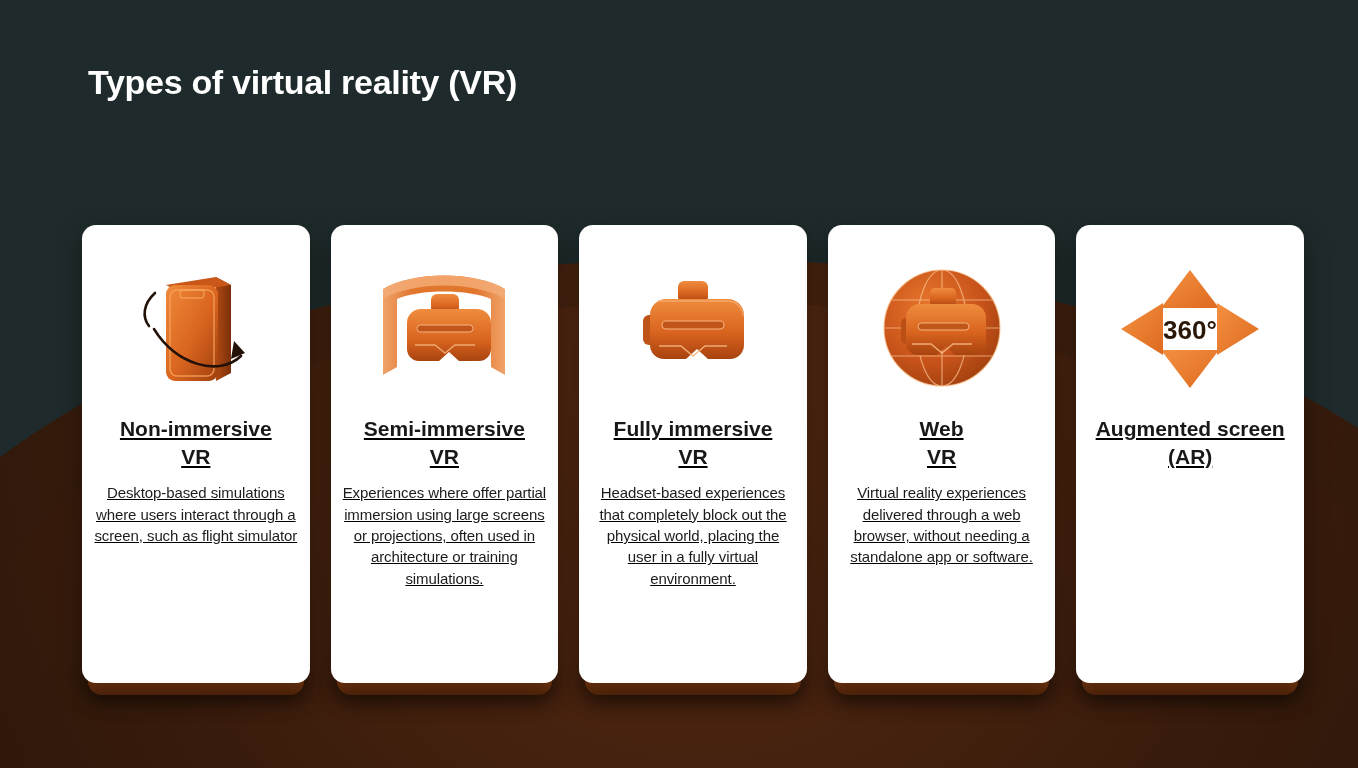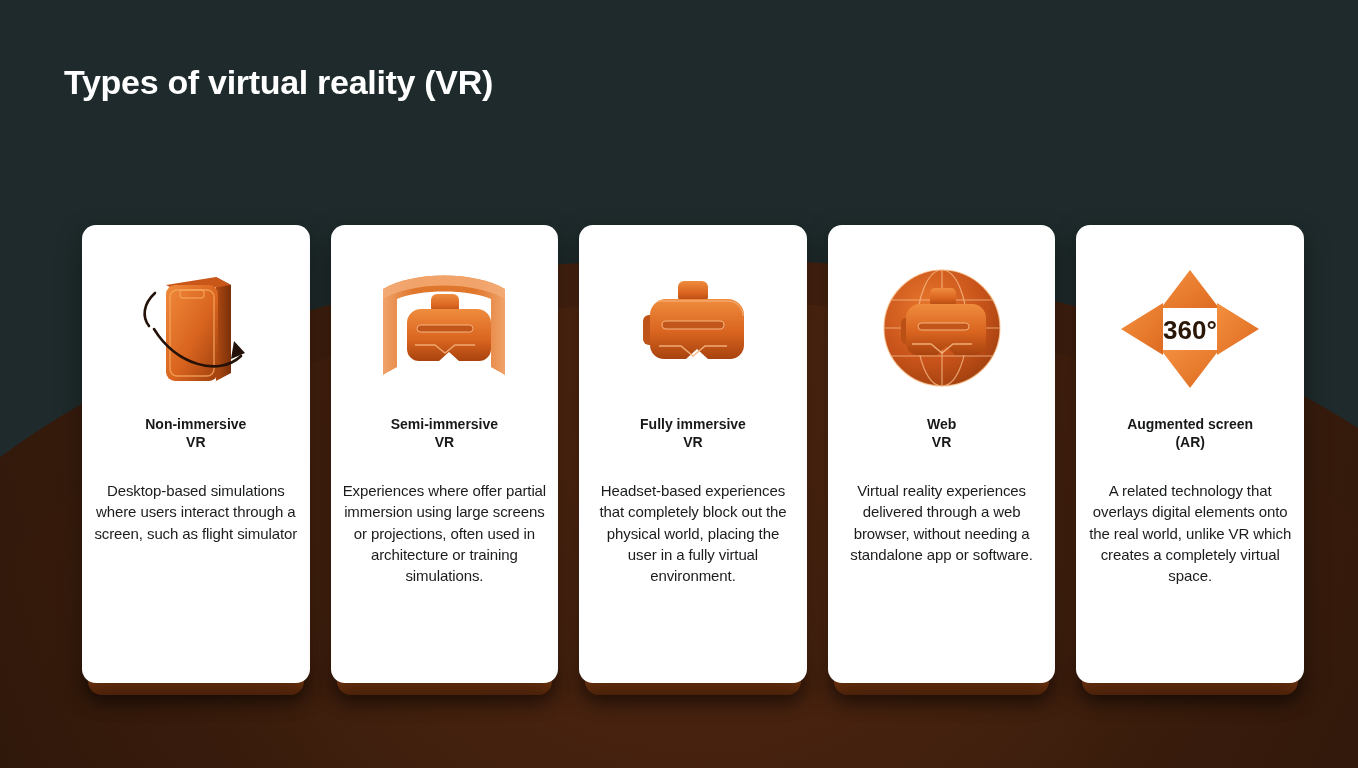--- a/index.html
+++ b/index.html
@@ -27,21 +27,21 @@
     top:300px;
     width:1520px;
     height:900px;
     background:radial-gradient(ellipse at 50% 10%, rgba(94,44,18,0.55) 0%, rgba(60,28,12,0.25) 55%, rgba(40,20,10,0) 80%);
     border-radius:50% 50% 0 0 / 50% 50% 0 0;
   }
 
   
   #page-title {
     position:absolute;
-    left:64px;
+    left:88px;
     top:62px;
     z-index:5;
     color:#ffffff;
     font-size:34px;
     font-weight:bold;
     letter-spacing:-0.3px;
     line-height:1.2;
   }
 
   
@@ -73,37 +73,38 @@
   .card {
     position:absolute;
     inset:0;
     background:#ffffff;
     border-radius:14px;
     display:flex;
     flex-direction:column;
     align-items:center;
     padding:18px 12px 14px;
     box-shadow:0 10px 26px rgba(0,0,0,0.35);
+    text-decoration:underline;
   }
   .icon-box {
     height:172px;
     width:100%;
     display:flex;
     align-items:center;
     justify-content:center;
   }
   .icon-box svg { display:block; }
   .card-title {
     color:#17181a;
-    font-size:14px;
+    font-size:21px;
     font-weight:bold;
     text-align:center;
     line-height:1.32;
     white-space:pre-line;
-    margin-bottom:28px;
+    margin-bottom:12px;
   }
   .card-desc {
     color:#1b1c1e;
     font-size:15px;
     text-align:center;
     line-height:1.42;
     letter-spacing:-0.1px;
   }
 </style>
 </head>
@@ -264,17 +265,16 @@
           </defs>
           <path d="M75 6 L104 44 L46 44 Z" fill="url(#g5a)"></path>
           <path d="M75 124 L46 86 L104 86 Z" fill="url(#g5a)"></path>
           <path d="M6 65 L48 39 L48 91 Z" fill="url(#g5a)"></path>
           <path d="M144 65 L102 39 L102 91 Z" fill="url(#g5a)"></path>
           <text x="75" y="75" text-anchor="middle" font-family="Liberation Sans, sans-serif" font-size="26" font-weight="bold" fill="#2b1708">360°</text>
         </svg>
       </div>
       <div class="card-title">Augmented screen
 (AR)</div>
-      <div class="card-desc">A related technology that overlays digital elements onto the real world, unlike VR which creates a completely virtual space.</div>
     </div>
   </div>
 
 </div>
 
 </body></html>

